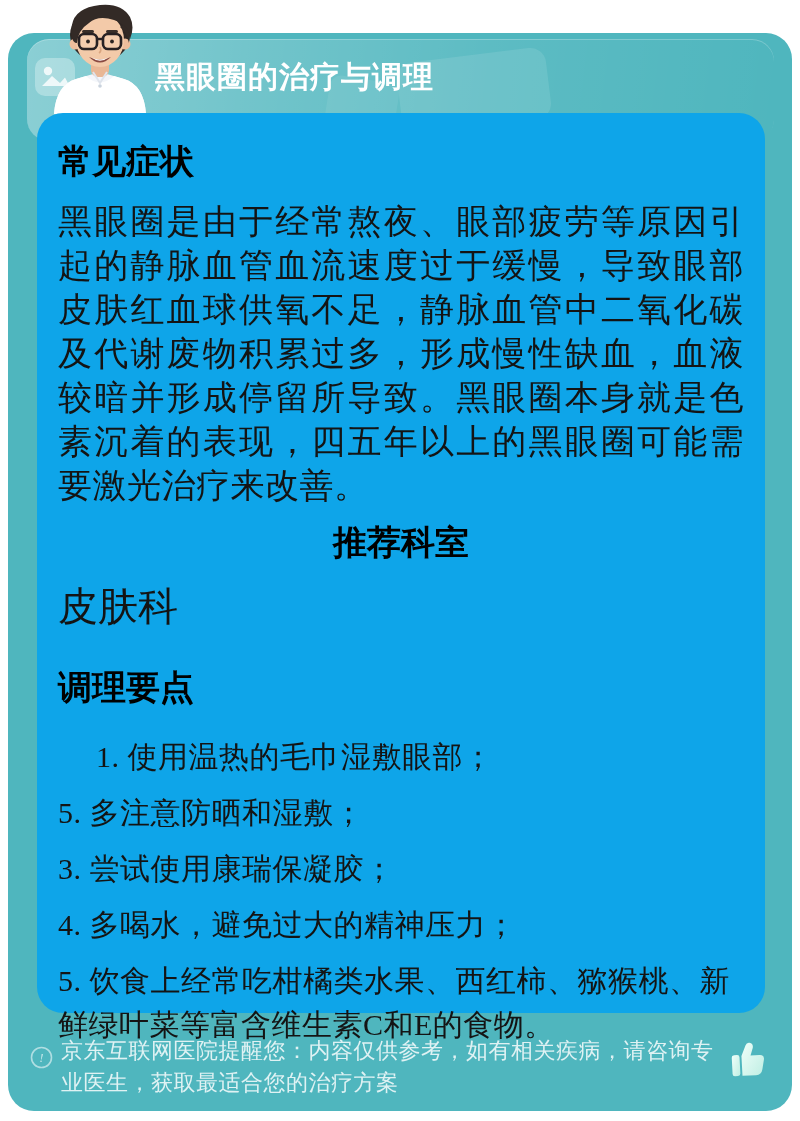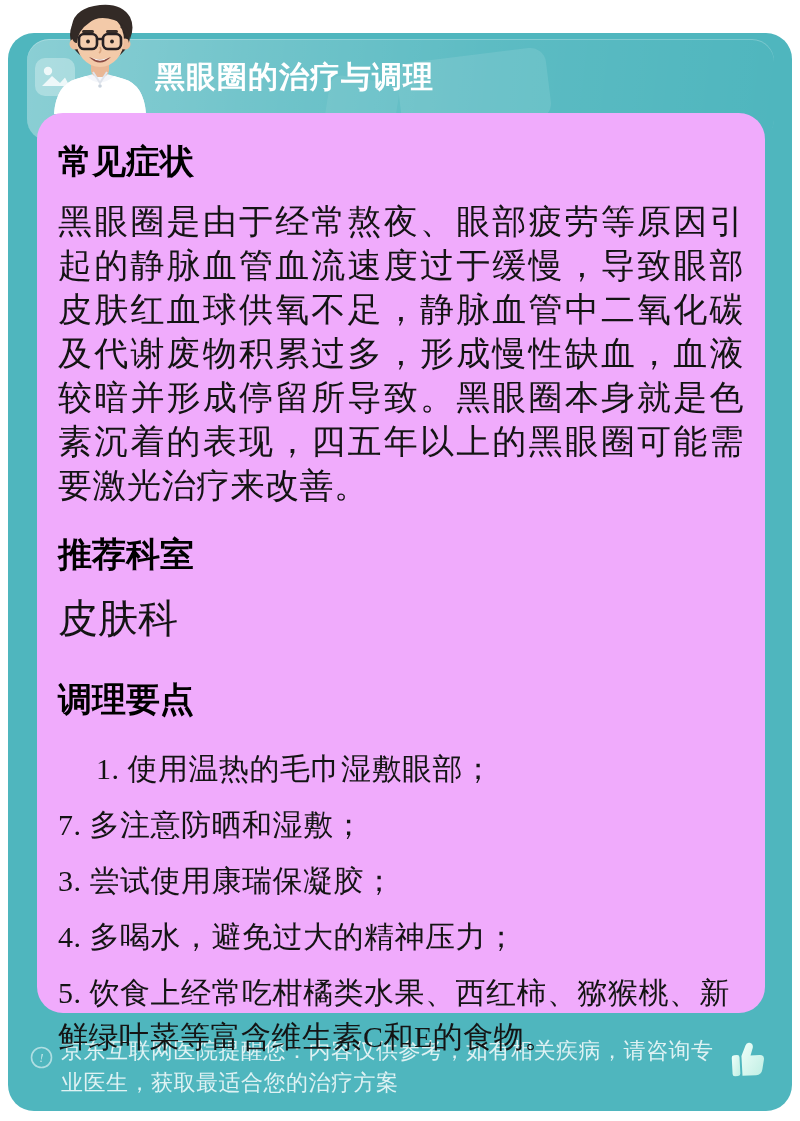--- a/index.html
+++ b/index.html
@@ -39,30 +39,30 @@
     font-size:30px; font-weight:bold; color:#ffffff; letter-spacing:1px;
     white-space:nowrap;
   }
 
   
   .avatar { position:absolute; left:42px; top:3px; width:116px; height:111px; z-index:3; }
 
   
   .card {
     position:absolute; left:37px; top:113px; width:728px; height:900px;
-    background:#f0abfc; border-radius:26px; z-index:4;
+    background:#0ea5e9; border-radius:26px; z-index:4;
     padding:30px 21px 0 21px;
     font-family:"Liberation Serif","DejaVu Serif",serif;
     color:#141414;
   }
   .card h2 {
     font-size:34px; line-height:36px; font-weight:bold; color:#000;
     font-family:"Liberation Sans","DejaVu Sans",sans-serif;
   }
-  .card h2.h-dept { margin-top:28px; }
+  .card h2.h-dept { margin-top:16px;text-align:center; }
   .card h2.h-tips { margin-top:40px; }
   .card p.body-text {
     margin-top:21px; font-size:34px; line-height:44px; letter-spacing:.5px;
     text-align:justify;
   }
   .card p.dept-text { margin-top:25px; font-size:40px; line-height:44px; }
   .card p.tip-item { font-size:30px; line-height:44px; letter-spacing:.5px; margin-bottom:12px; }
   .card p.tip-item.first { margin-top:30px;margin-left:38px; }
 
   
@@ -152,19 +152,19 @@
 
   <div class="card">
     <h2>常见症状</h2>
     <p class="body-text">黑眼圈是由于经常熬夜、眼部疲劳等原因引起的静脉血管血流速度过于缓慢，导致眼部皮肤红血球供氧不足，静脉血管中二氧化碳及代谢废物积累过多，形成慢性缺血，血液较暗并形成停留所导致。黑眼圈本身就是色素沉着的表现，四五年以上的黑眼圈可能需要激光治疗来改善。</p>
 
     <h2 class="h-dept">推荐科室</h2>
     <p class="dept-text">皮肤科</p>
 
     <h2 class="h-tips">调理要点</h2>
     <p class="tip-item first">1. 使用温热的毛巾湿敷眼部；</p>
-    <p class="tip-item">7. 多注意防晒和湿敷；</p>
+    <p class="tip-item">5. 多注意防晒和湿敷；</p>
     <p class="tip-item">3. 尝试使用康瑞保凝胶；</p>
     <p class="tip-item">4. 多喝水，避免过大的精神压力；</p>
     <p class="tip-item">5. 饮食上经常吃柑橘类水果、西红柿、猕猴桃、新鲜绿叶菜等富含维生素C和E的食物。</p>
   </div>
 
 </div>
 
 </body></html>

